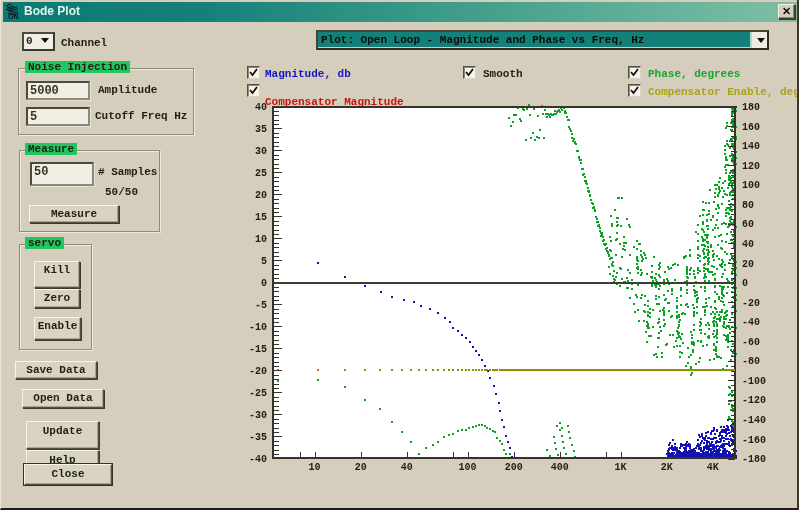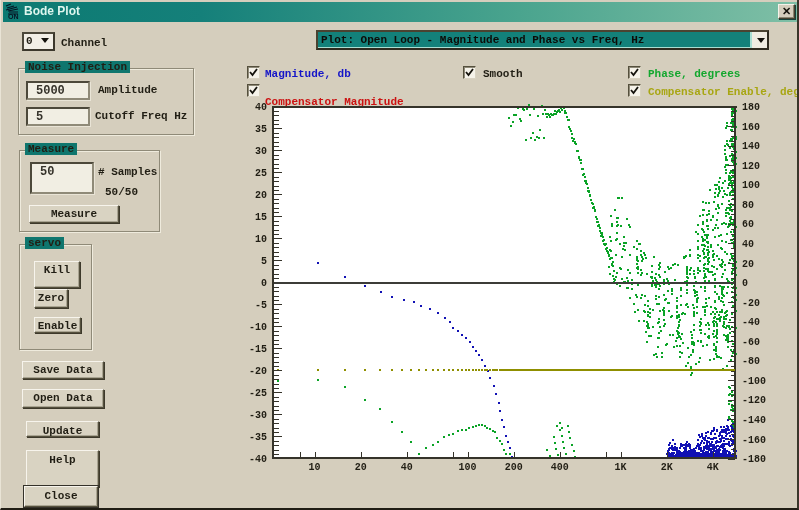--- a/index.html
+++ b/index.html
@@ -10,25 +10,25 @@
 #tbar{left:2px;top:2px;width:794px;height:20px;
  background:linear-gradient(90deg,#0c7a72 0%,#15807a 25%,#4aa48e 65%,#7fbfa6 100%)}
 #ttext{left:23px;top:4px;font:bold 12px "Liberation Sans",sans-serif;color:#def6ee}
 #ticon{left:4px;top:3px;width:15px;height:16px}
 #closeb{left:777px;top:4px;width:17px;height:15px;background:#d5cebd;
  border:1px solid;border-color:#f5f2ea #46412f #46412f #f5f2ea;
  box-shadow:inset -1px -1px 0 #8b8672, 1px 1px 0 #16433c;
  font:bold 11px "Liberation Sans",sans-serif;text-align:center;line-height:13px;color:#14120c}
 
 .grp{border:1px solid #8f8a78;box-shadow:1px 1px 0 #efebdd inset, 1px 1px 0 #efebdd}
-.gtitle{position:absolute;top:-7px;background:#0f766e;padding:0 3px;font:bold 11px "Liberation Mono",monospace;color:#211e14}
+.gtitle{position:absolute;top:-7px;background:#22c55e;padding:0 3px;font:bold 11px "Liberation Mono",monospace;color:#211e14}
 
 .entry{background:#f1eee3;border:2px solid;border-color:#4c483a #8f8a78 #8f8a78 #4c483a;
  box-shadow:1px 1px 0 #e9e4d6;font:bold 12px "Liberation Mono",monospace;color:#35322a;
- padding-left:8px;padding-top:1px}
+ padding-left:2px;padding-top:1px}
 
 .btn{background:#d9d3c2;border:1px solid;border-color:#f7f4ec #55503d #55503d #f7f4ec;
  box-shadow:1px 1px 0 #3d392b, inset -1px -1px 0 #a9a492;
  font:bold 11px "Liberation Mono",monospace;color:#211e14;text-align:center}
 
 .cb{width:13px;height:13px;background:#f6f3ea;border:1px solid;
  border-color:#55503d #d9d3c2 #d9d3c2 #55503d;box-shadow:inset 1px 1px 0 #8f8a78}
 </style></head><body>
 <div id="tbar" class="abs"></div>
 <svg id="ticon" class="abs" viewBox="0 0 15 16">
@@ -48,36 +48,36 @@
 
 <div class="abs grp" style="left:17px;top:68px;width:176px;height:67px"></div>
 <div class="abs gtitle" style="left:24px;top:68px;transform:translateY(-7px)">Noise Injection</div>
 <div class="abs entry" style="left:25px;top:81px;width:64px;height:19px">5000</div>
 <div class="abs lbl" style="left:97px;top:84px">Amplitude</div>
 <div class="abs entry" style="left:25px;top:107px;width:64px;height:19px">5</div>
 <div class="abs lbl" style="left:94px;top:110px">Cutoff Freq Hz</div>
 
 <div class="abs grp" style="left:18px;top:150px;width:141px;height:82px"></div>
 <div class="abs gtitle" style="left:24px;top:150px;transform:translateY(-7px)">Measure</div>
-<div class="abs entry" style="left:29px;top:162px;width:64px;height:32px">50</div>
+<div class="abs entry" style="left:29px;top:162px;width:64px;height:24px">50</div>
 <div class="abs lbl" style="left:97px;top:166px"># Samples</div>
 <div class="abs lbl" style="left:104px;top:186px">50/50</div>
 <div class="abs btn" style="left:28px;top:205px;width:90px;height:18px;line-height:16px">Measure</div>
 
 <div class="abs grp" style="left:18px;top:244px;width:73px;height:106px"></div>
 <div class="abs gtitle" style="left:24px;top:244px;transform:translateY(-7px)">servo</div>
 <div class="abs btn" style="left:33px;top:261px;width:46px;height:27px;line-height:17px">Kill</div>
-<div class="abs btn" style="left:33px;top:289px;width:34px;height:19px;line-height:17px">Zero</div>
-<div class="abs btn" style="left:33px;top:317px;width:47px;height:16px;line-height:17px">Enable</div>
+<div class="abs btn" style="left:33px;top:289px;width:46px;height:19px;line-height:17px">Zero</div>
+<div class="abs btn" style="left:33px;top:317px;width:47px;height:23px;line-height:17px">Enable</div>
 
-<div class="abs btn" style="left:21px;top:361px;width:82px;height:18px;line-height:16px">Save Data</div>
+<div class="abs btn" style="left:14px;top:361px;width:82px;height:18px;line-height:16px">Save Data</div>
 <div class="abs btn" style="left:21px;top:389px;width:82px;height:19px;line-height:17px">Open Data</div>
-<div class="abs btn" style="left:25px;top:421px;width:73px;height:16px;line-height:18px">Update</div>
-<div class="abs btn" style="left:25px;top:450px;width:73px;height:37px;line-height:18px">Help</div>
-<div class="abs btn" style="left:23px;top:486px;width:74px;height:21px;line-height:19px;box-shadow:0 0 0 1px #35322a,1px 1px 0 #3d392b, inset -1px -1px 0 #a9a492">Close</div>
+<div class="abs btn" style="left:25px;top:421px;width:73px;height:28px;line-height:18px">Update</div>
+<div class="abs btn" style="left:25px;top:450px;width:73px;height:20px;line-height:18px">Help</div>
+<div class="abs btn" style="left:23px;top:464px;width:88px;height:21px;line-height:19px;box-shadow:0 0 0 1px #35322a,1px 1px 0 #3d392b, inset -1px -1px 0 #a9a492">Close</div>
 
 <div class="abs" style="left:315px;top:30px;width:453px;height:20px;background:#f0ece1;border:2px solid;border-color:#4a4331 #2f2b1f #2f2b1f #4a4331"></div>
 <div class="abs" style="left:317px;top:32px;width:434px;height:16px;background:#13817a;border-right:2px solid #a8ded2;border-bottom:1px solid #a8ded2"></div>
 <div class="abs lbl" style="left:320px;top:34px;color:#0d0c08">Plot: Open Loop - Magnitude and Phase vs Freq, Hz</div>
 <div class="abs" style="left:756px;top:38px;width:0;height:0;border-left:4px solid transparent;border-right:4px solid transparent;border-top:5px solid #14120c"></div>
 
 <div class="abs cb" style="left:246px;top:66px"></div>
 <svg class="abs" style="left:247px;top:67px" width="11" height="11" viewBox="0 0 11 11">
     <path d="M2 5 L4.5 8 L9 2" stroke="#14120c" stroke-width="1.8" fill="none"></path>
   </svg>

